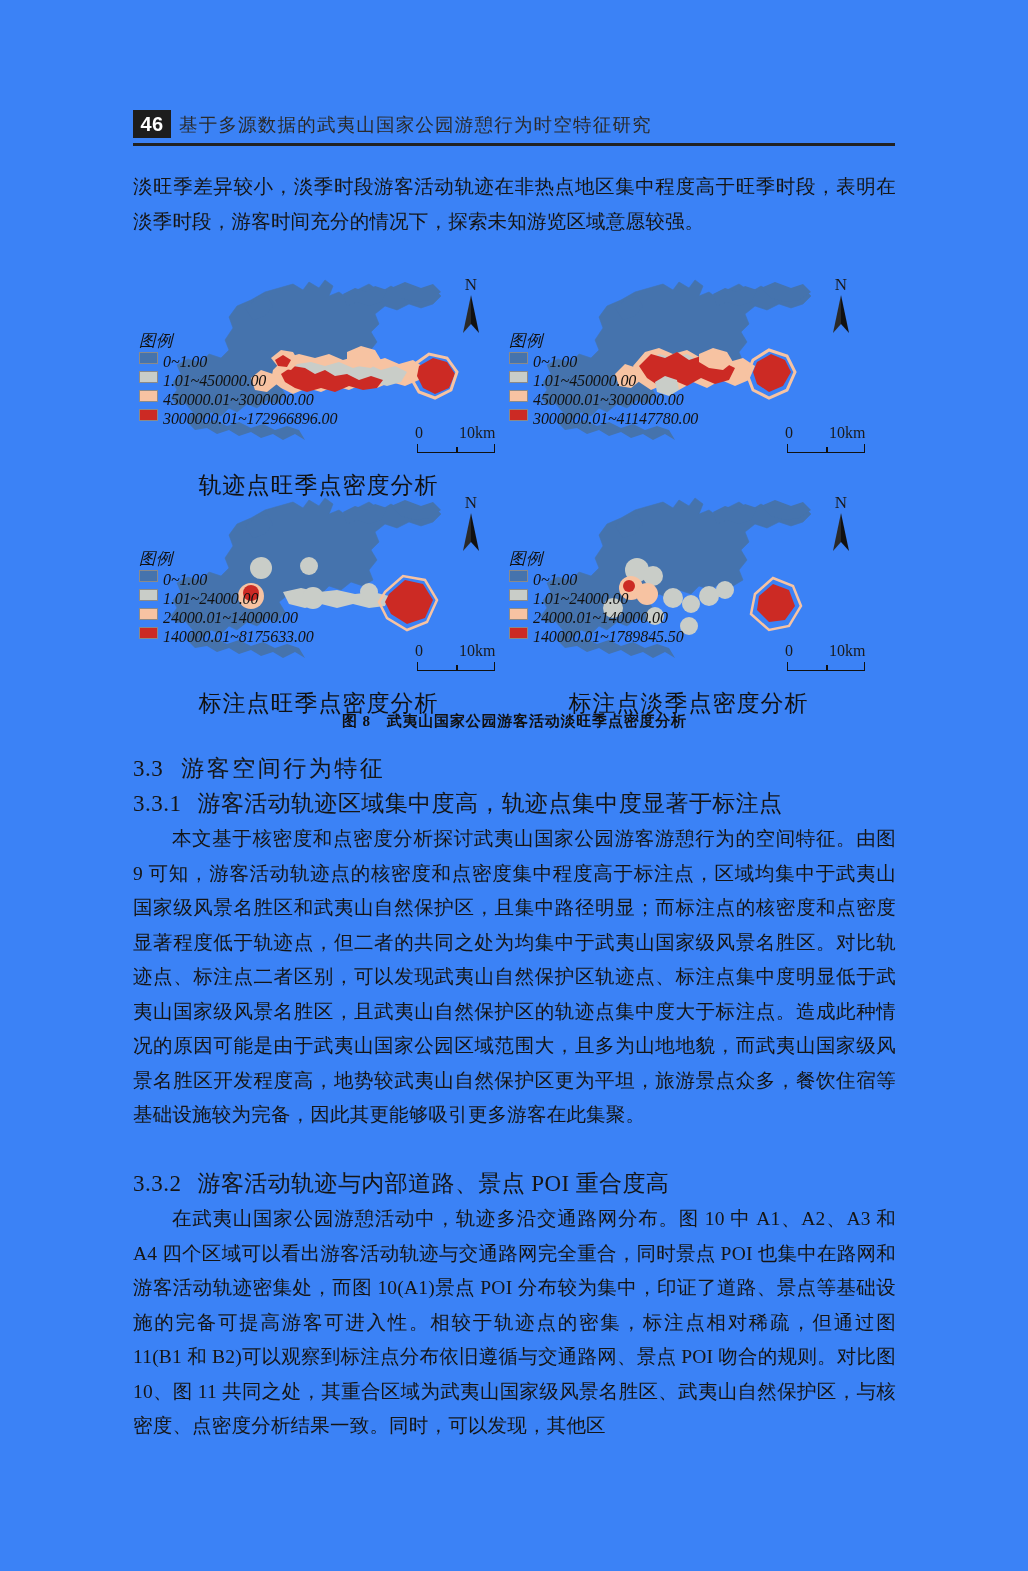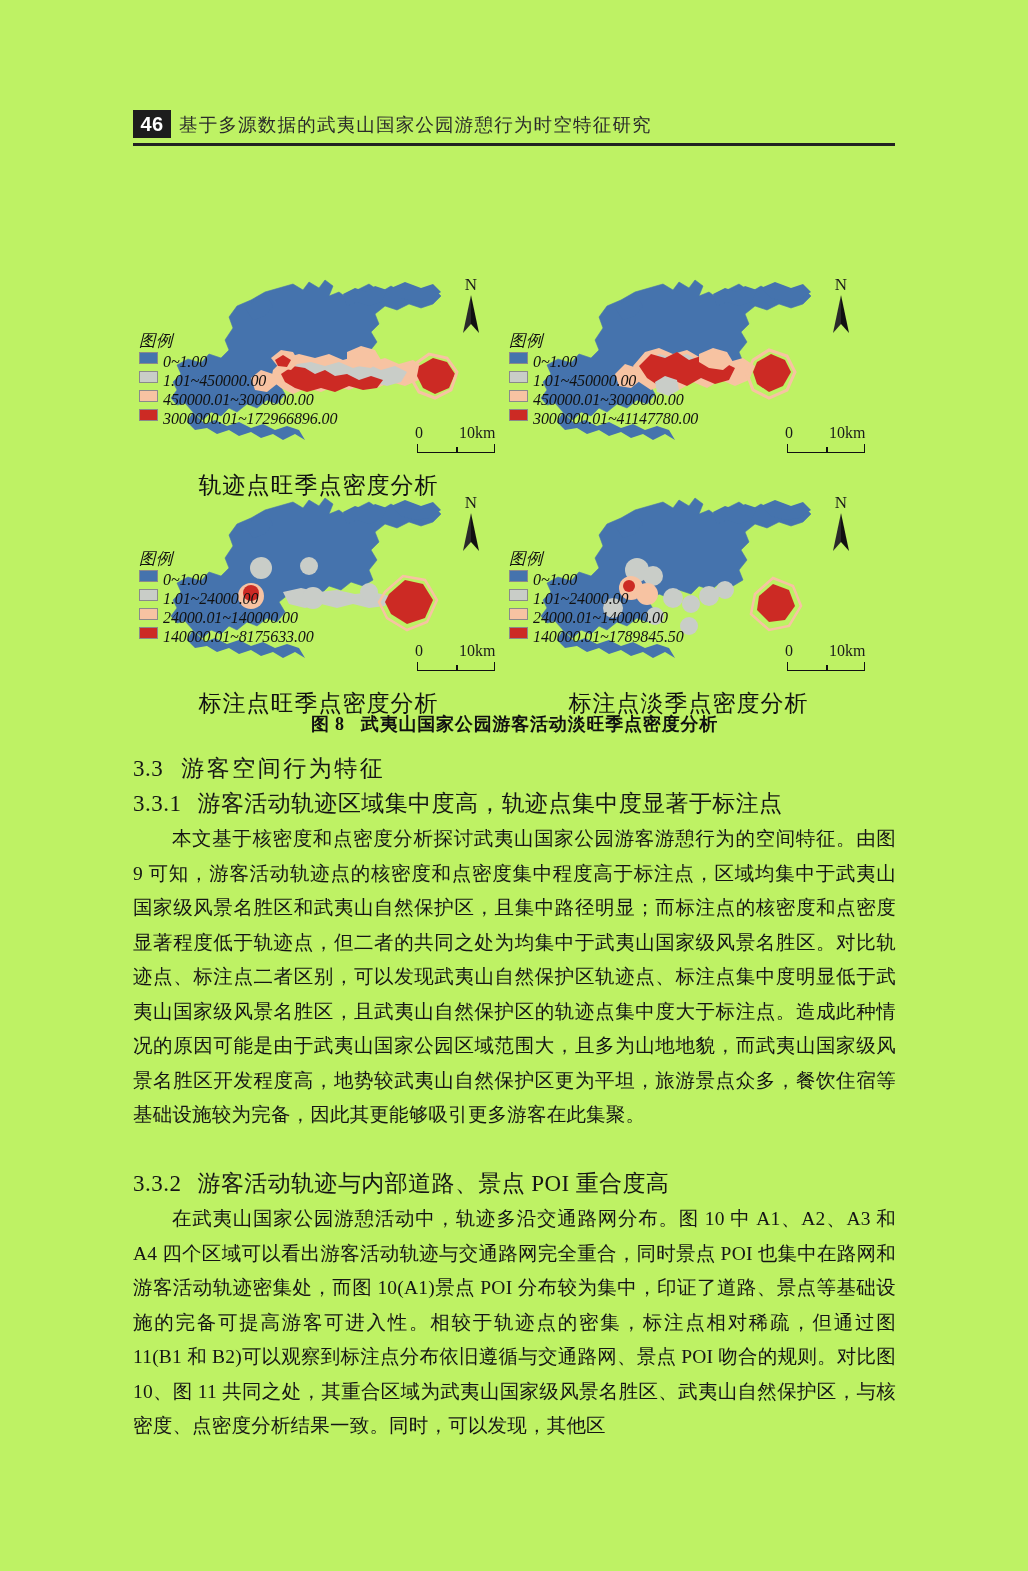--- a/index.html
+++ b/index.html
@@ -11,21 +11,21 @@
     width: 1028px;
     height: 1571px;
     position: relative;
     font-family: "Liberation Serif", "DejaVu Serif", serif;
     color: #1a1a1a;
     overflow: hidden;
   }
   .page {
     position: absolute;
     inset: 0;
-    background: #bef264;
+    background: #3b82f6;
   }
 
   
   .header {
     position: absolute;
     left: 133px;
     top: 110px;
     width: 762px;
     height: 38px;
   }
@@ -201,39 +201,40 @@
     letter-spacing: 1px;
     color: #111;
   }
 
   .fig-caption {
     position: absolute;
     left: 133px;
     top: 712px;
     width: 763px;
     text-align: center;
-    font-size: 18px;
+    font-size: 15px;
     font-weight: bold;
     letter-spacing: 0.8px;
     color: #101010;
     font-family: "Liberation Serif", serif;
   }
   .fig-caption .gap { display: inline-block; width: 16px; }
 </style>
 </head>
 <body>
 
 <div class="page">
 
   <div class="header">
     <div class="page-num-box">46</div>
     <div class="header-title">基于多源数据的武夷山国家公园游憩行为时空特征研究</div>
     <div class="header-rule"></div>
   </div>
 
+  <div class="body-text para-lead" style="top:170px;">淡旺季差异较小，淡季时段游客活动轨迹在非热点地区集中程度高于旺季时段，表明在淡季时段，游客时间充分的情况下，探索未知游览区域意愿较强。</div>
 
   <div class="figure">
 
     <div class="map-cell c1">
       <svg class="map-svg" width="371" height="210" viewBox="0 0 371 210">
         <g>
           <path d="M60 150 L52 141 L44 143 L38 136 L44 128 L40 120 L48 112 L44 103 L55 97 L68 101 L76 92
                    L88 96 L96 88 L92 78 L100 66 L96 55 L104 44 L118 38 L132 30 L146 26 L160 22 L170 28
                    L176 20 L186 26 L192 18 L200 24 L196 34 L206 30 L214 36 L224 28 L236 22 L248 30 L258 24
                    L268 30 L280 24 L292 30 L300 26 L308 34 L300 42 L288 46 L276 42 L264 48 L252 44 L242 52

